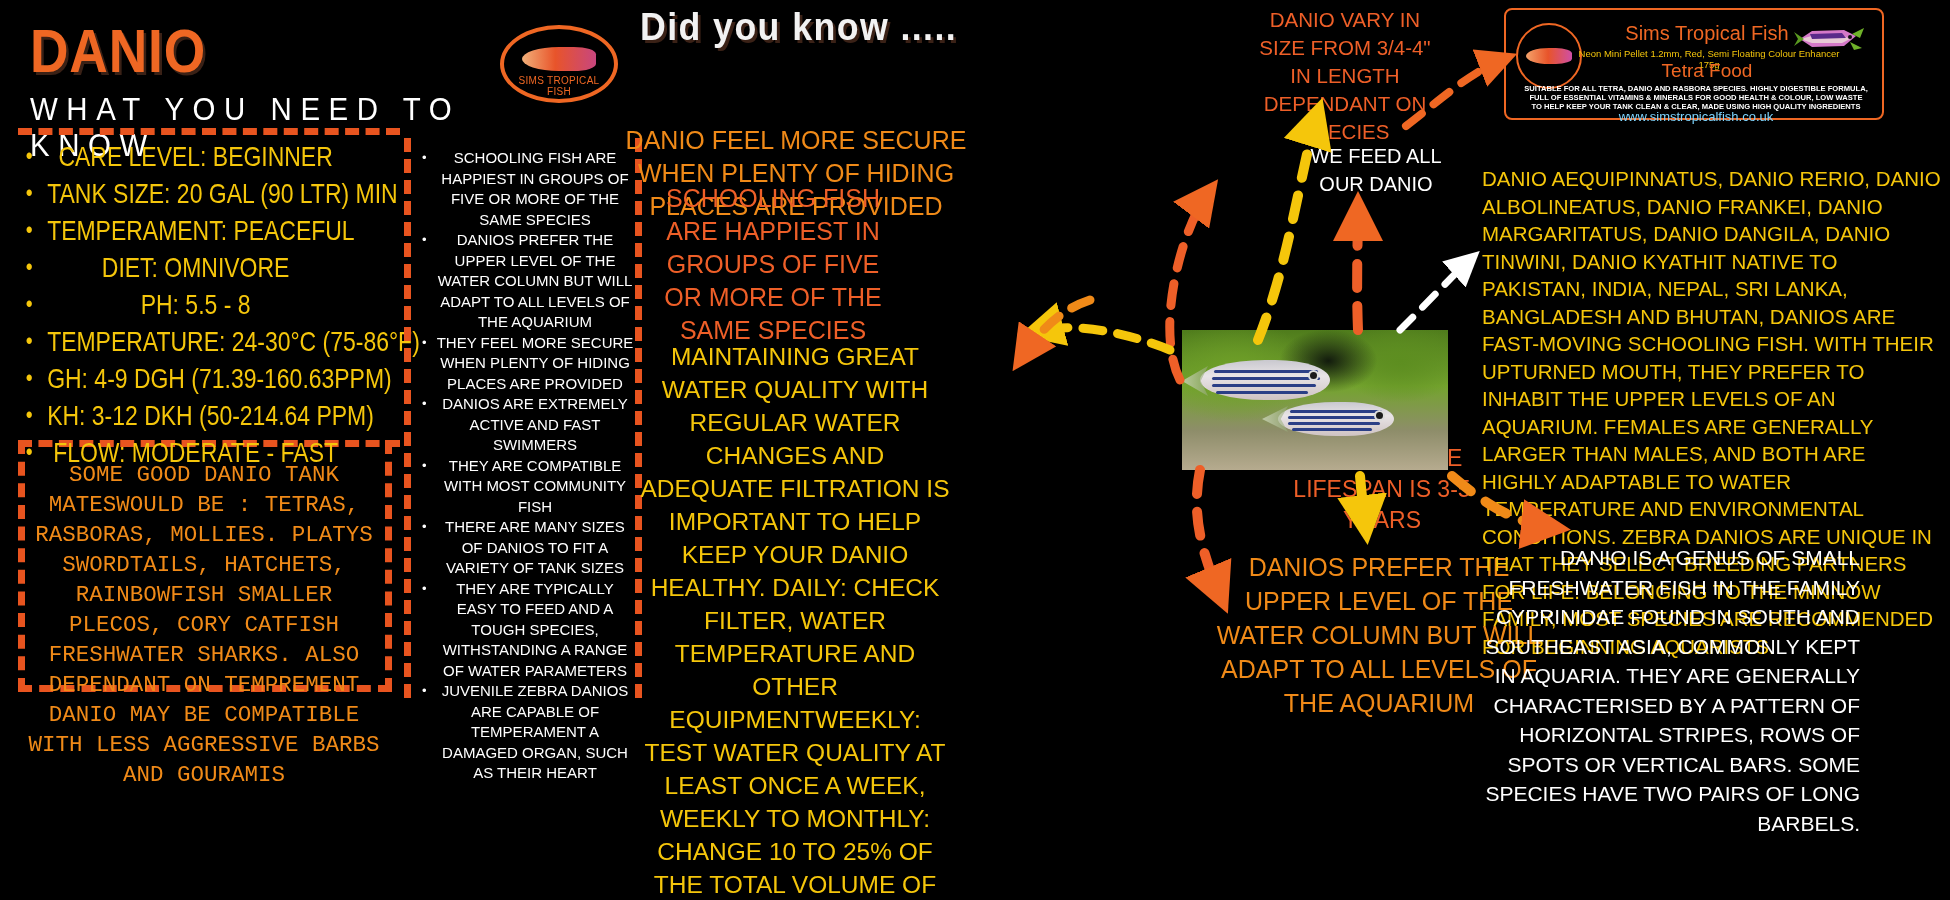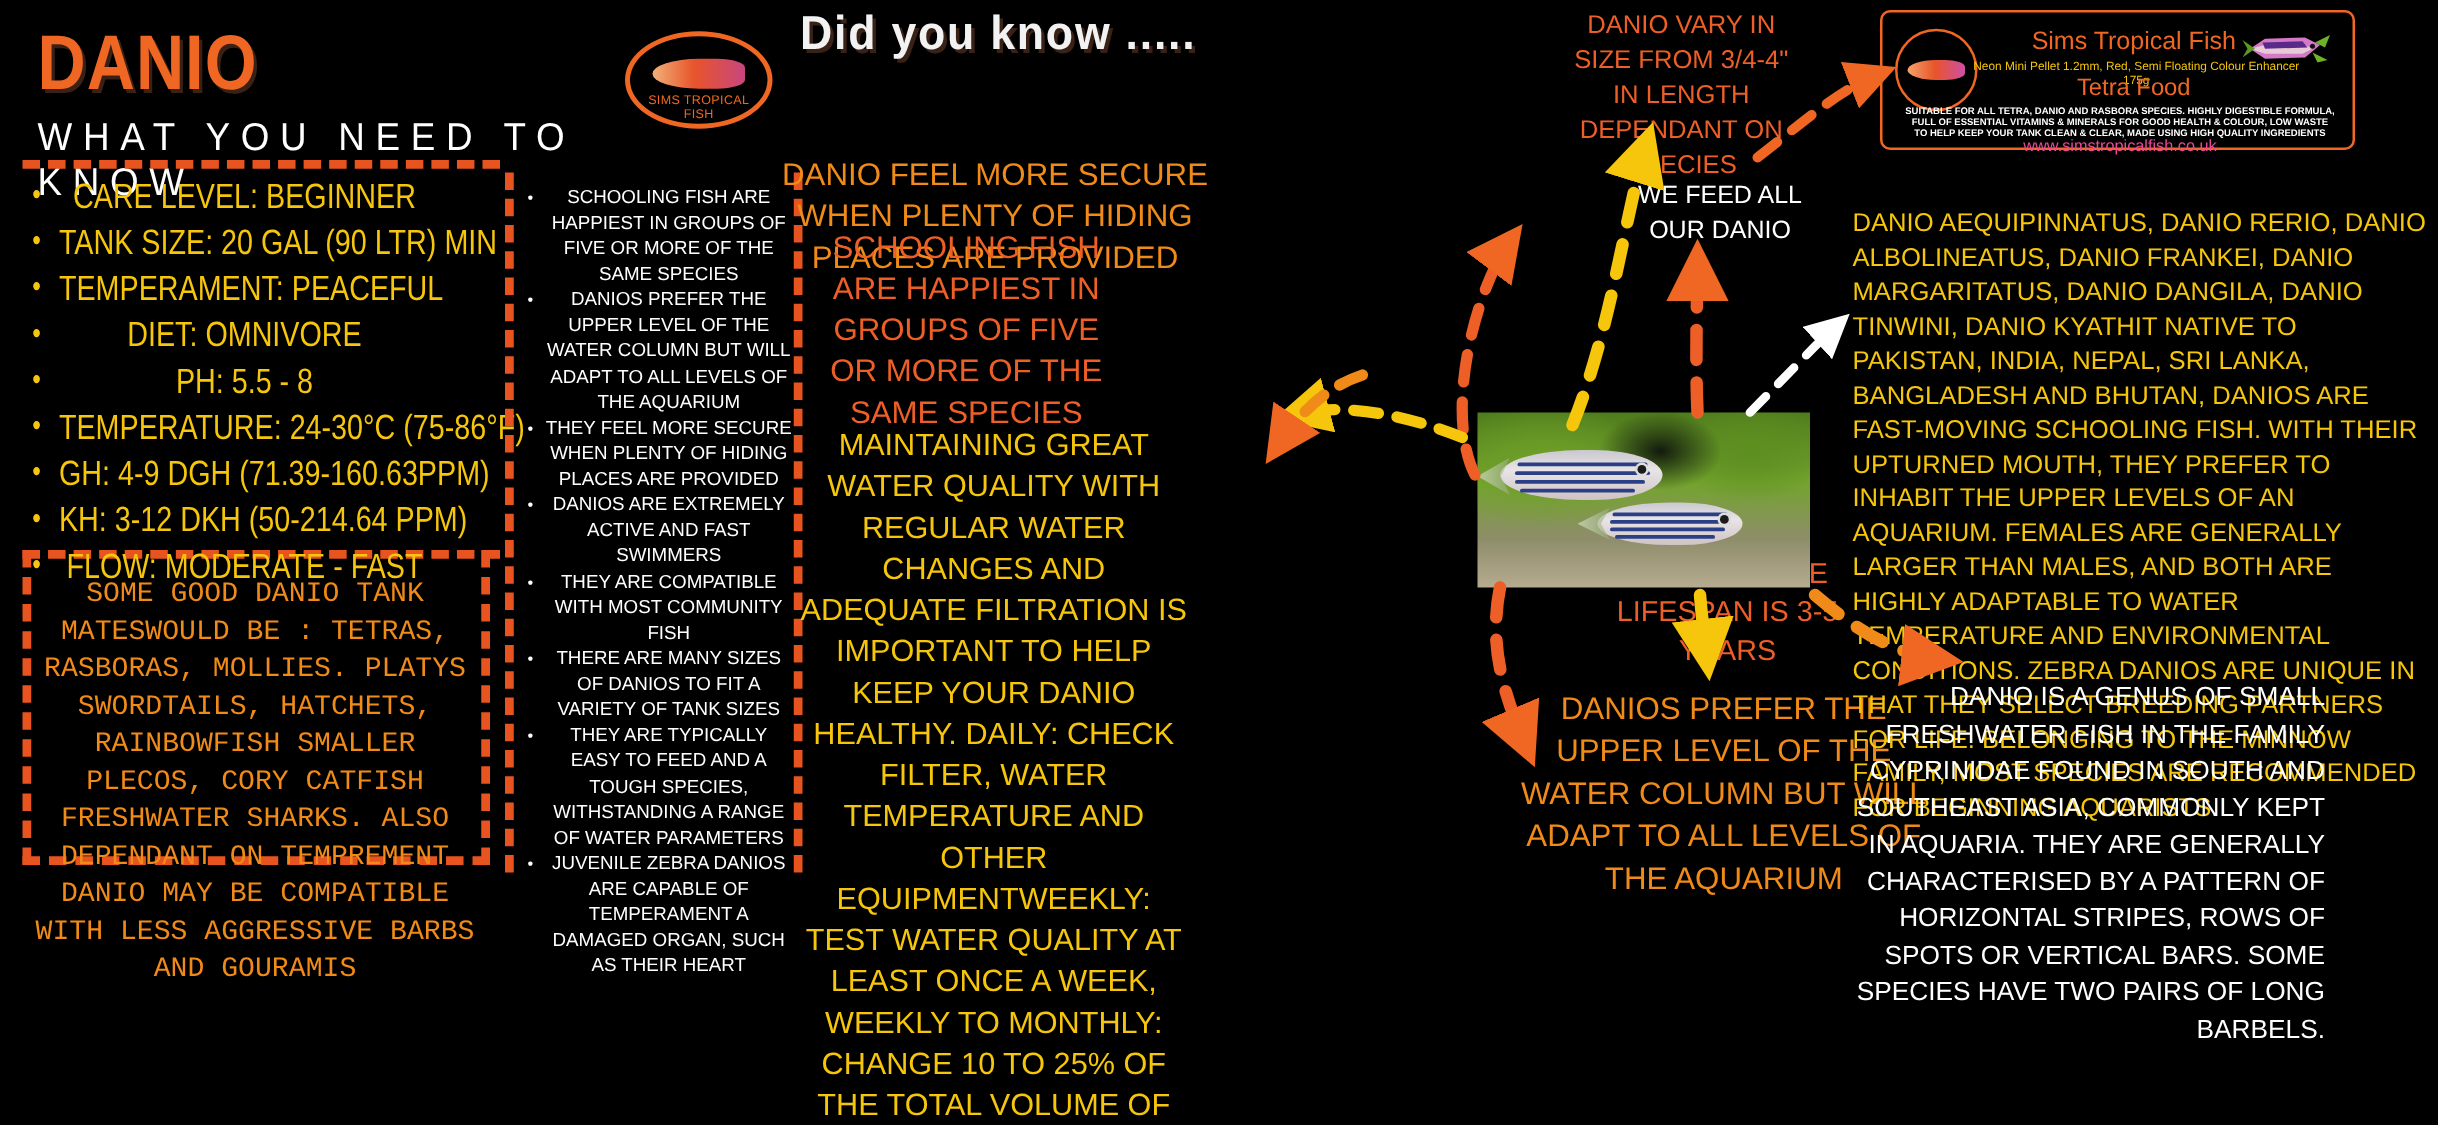--- a/index.html
+++ b/index.html
@@ -165,21 +165,21 @@
   #prod-brand { position: absolute; left: 86px; top: 12px; width: 230px; text-align: center;
     font-size: 20px; color: #ef6723; font-family: "Liberation Sans Narrow","Liberation Sans",sans-serif; }
   #prod-desc { position: absolute; left: 70px; top: 38px; width: 266px; text-align: center;
     font-size: 9.5px; color: #f5c60b; font-family: "Liberation Sans Narrow","Liberation Sans",sans-serif; }
   #prod-type { position: absolute; left: 86px; top: 50px; width: 230px; text-align: center;
     font-size: 19px; color: #ef6723; font-family: "Liberation Sans Narrow","Liberation Sans",sans-serif; }
   #prod-fine { position: absolute; left: 18px; top: 74px; width: 344px; text-align: center;
     font-size: 7.6px; line-height: 9px; color: #ffffff; font-weight: bold;
     font-family: "Liberation Sans Narrow","Liberation Sans",sans-serif; }
   #prod-url { position: absolute; left: 18px; top: 99px; width: 344px; text-align: center;
-    font-size: 13px; color: #ec4899; font-family: "Liberation Sans Narrow","Liberation Sans",sans-serif; }
+    font-size: 13px; color: #7dd3fc; font-family: "Liberation Sans Narrow","Liberation Sans",sans-serif; }
   #prod-fish-art {
     position: absolute; right: 18px; top: 16px; width: 72px; height: 26px;
   }
 
   
   #logo-badge {
     position: absolute; left: 500px; top: 25px; width: 118px; height: 90px;
   }
   #logo-badge .ring {
     position: absolute; left: 0; top: 0; width: 118px; height: 78px;

